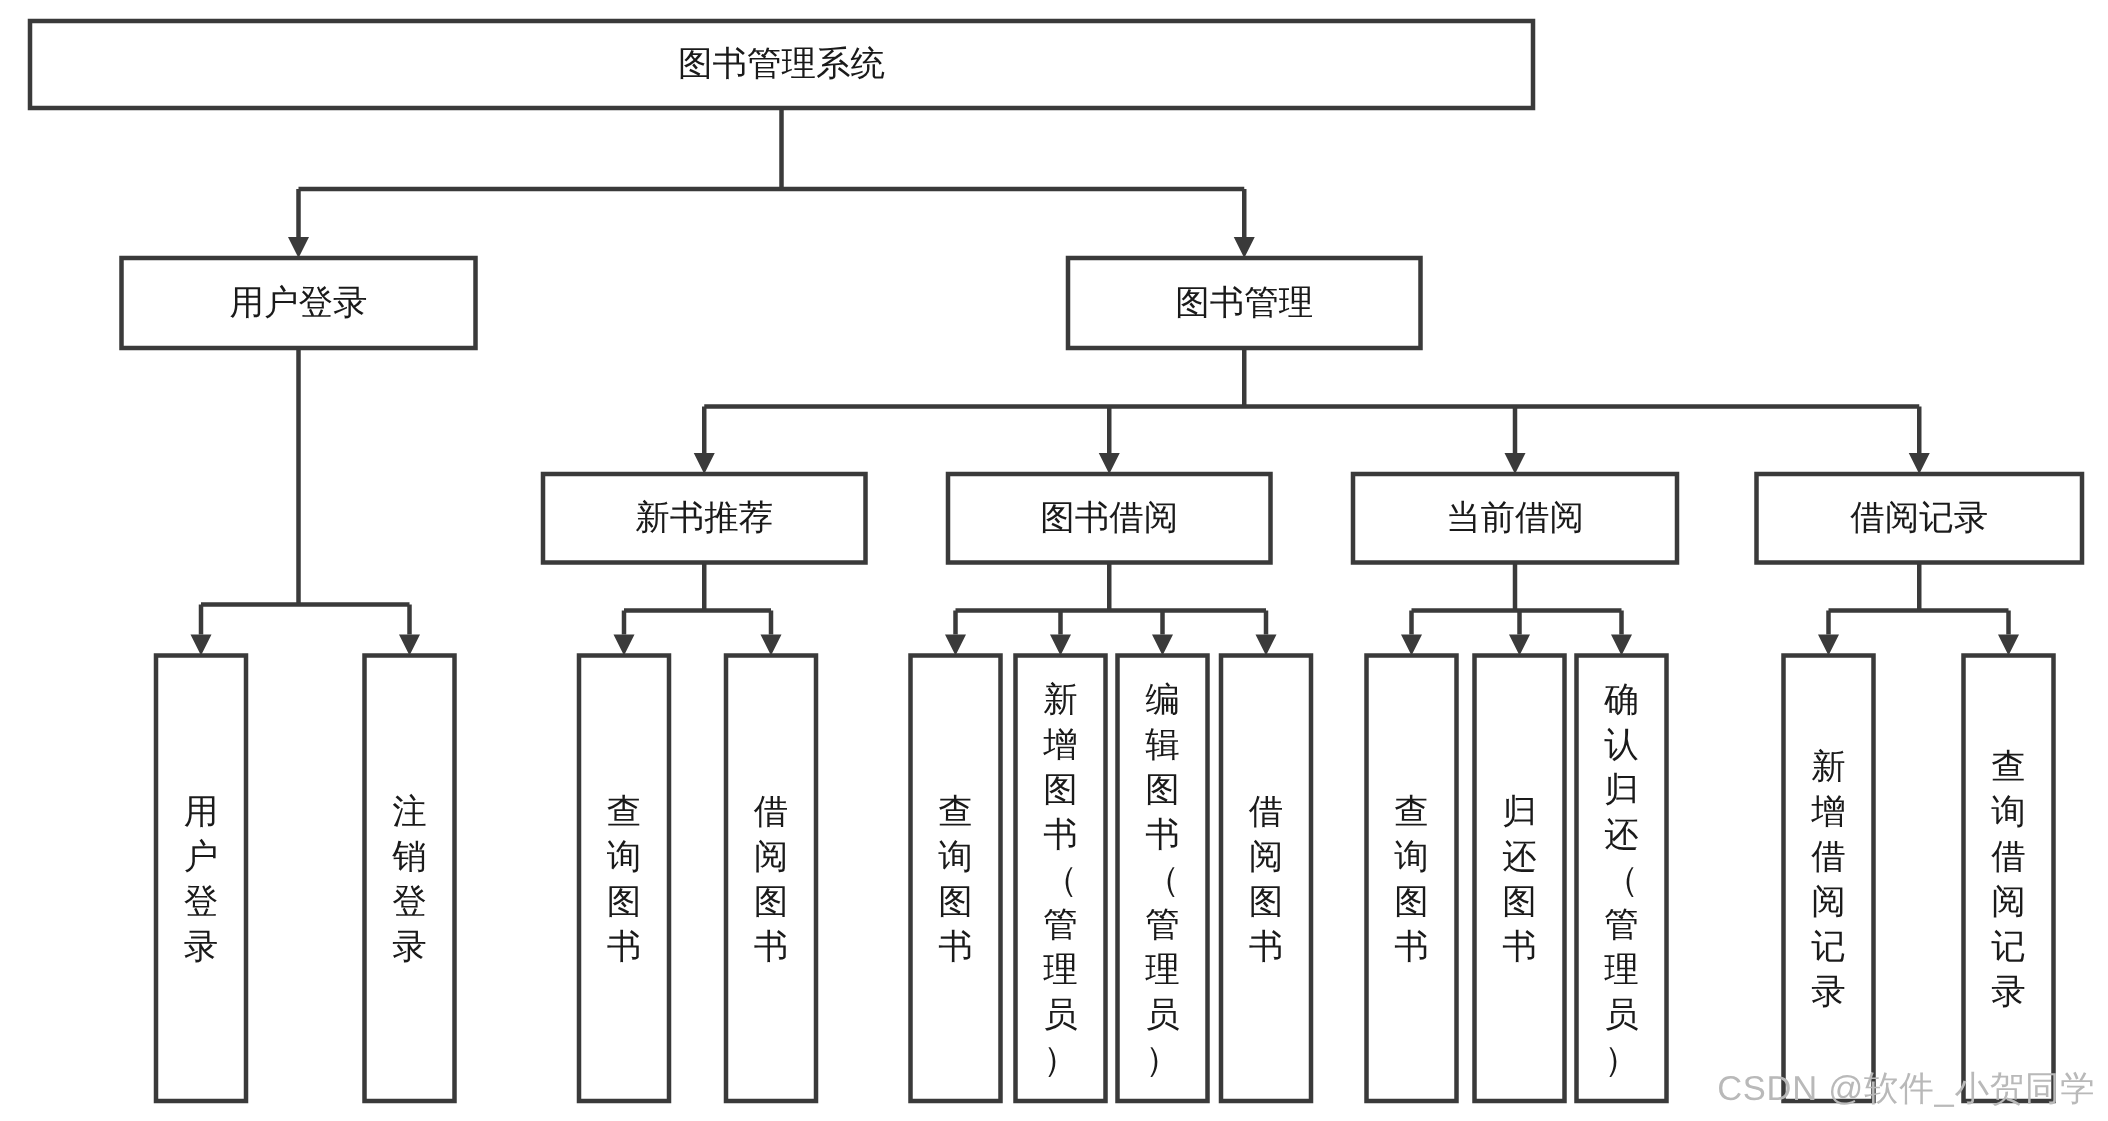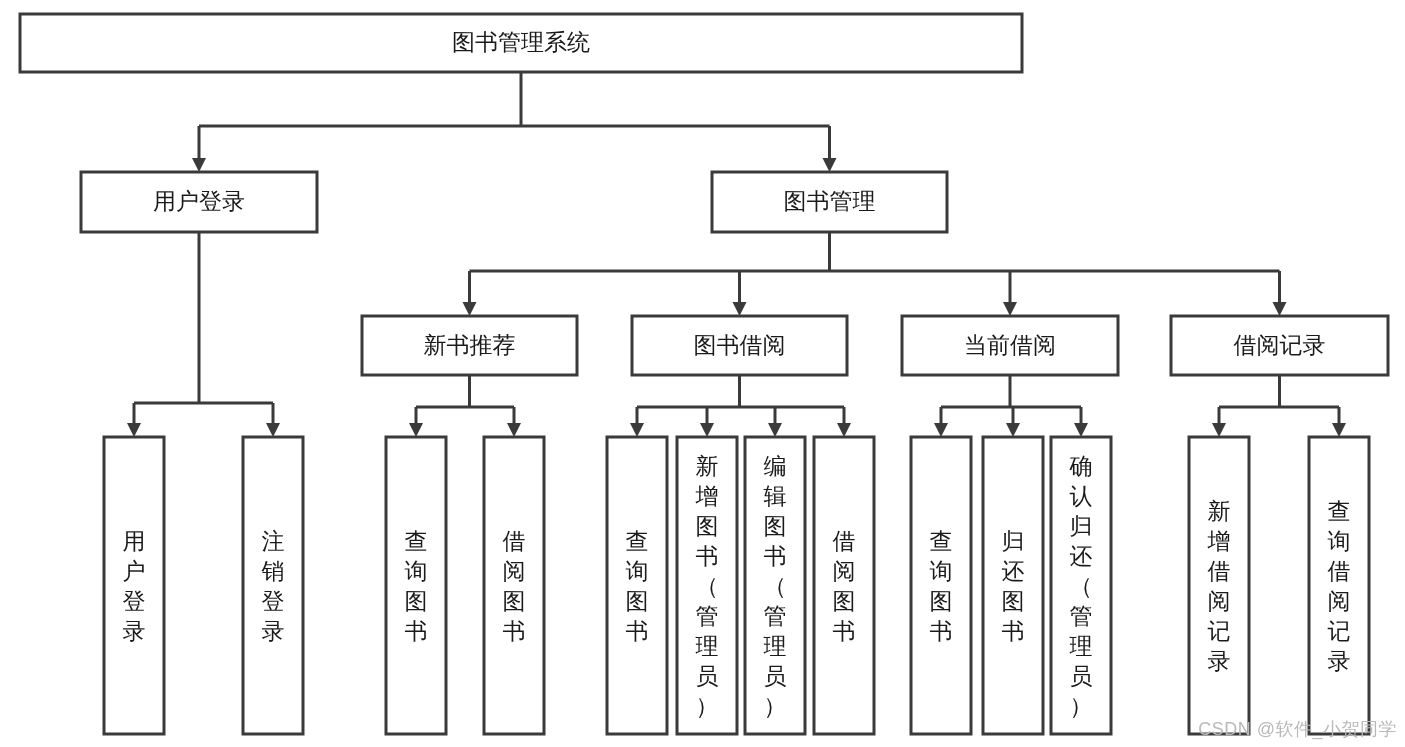--- a/index.html
+++ b/index.html
@@ -53,21 +53,21 @@
     font-family: "Liberation Sans", "DejaVu Sans", sans-serif;
     font-size: 23px;
     fill: #1a1a1a;
     text-anchor: middle;
   }
   .watermark {
     position: absolute;
     right: 8px;
     bottom: 6px;
     font-family: "Liberation Sans", "DejaVu Sans", sans-serif;
-    font-size: 18px;
+    font-size: 23px;
     color: #b9b9b9;
     letter-spacing: 0.5px;
     white-space: nowrap;
     user-select: none;
   }
 </style>
 </head>
 <body>
 
 <svg id="diagram" viewBox="0 0 1405 747">

